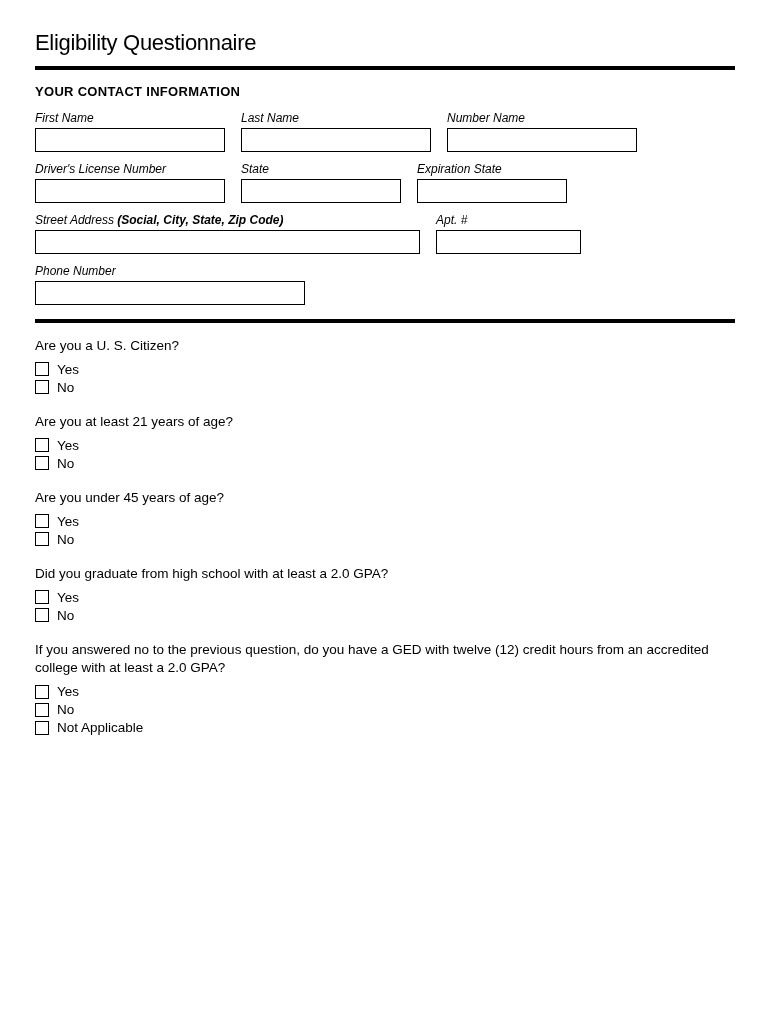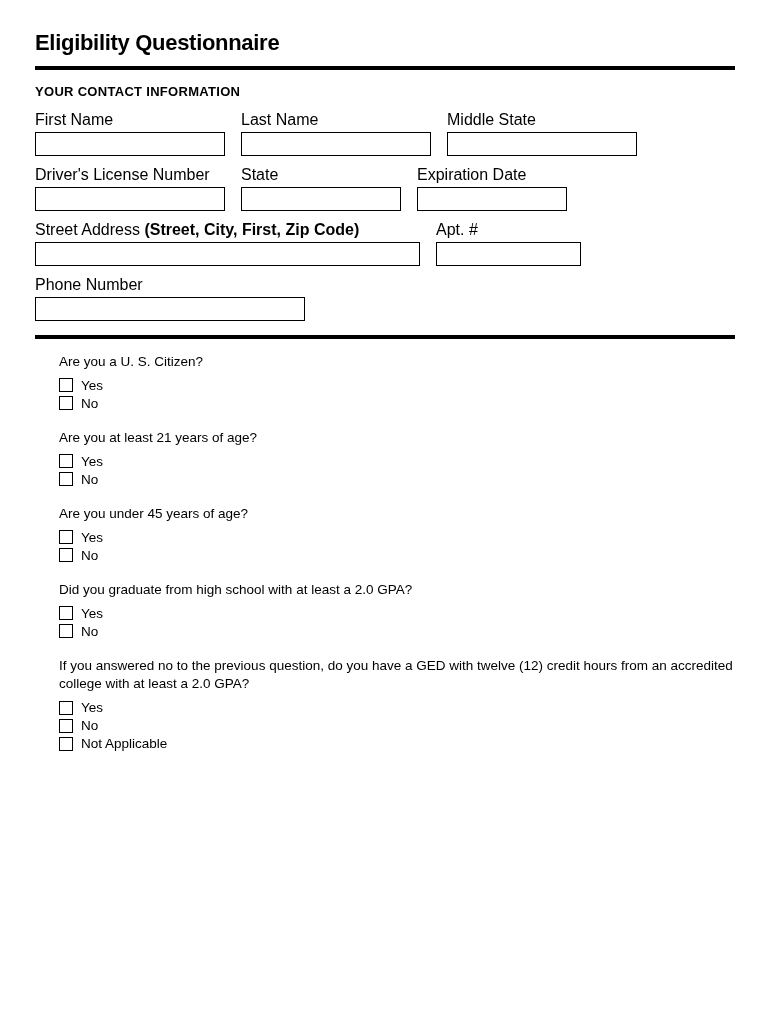--- a/index.html
+++ b/index.html
@@ -13,21 +13,21 @@
       font-family: Arial, Helvetica, sans-serif;
       font-size: 14px;
       color: #000;
       width: 770px;
       min-height: 1024px;
       padding: 30px 35px;
     }
 
     h1 {
       font-size: 22px;
-      font-weight: bold;
+      font-weight: normal;
       margin-bottom: 10px;
       letter-spacing: -0.3px;
     }
 
     .thick-rule {
       border: none;
       border-top: 4px solid #000;
       margin-bottom: 14px;
     }
 
@@ -45,22 +45,23 @@
       align-items: flex-start;
     }
 
     .form-group {
       display: flex;
       flex-direction: column;
       gap: 3px;
     }
 
     .form-group label {
-      font-size: 16px;
+      font-size: 12px;
       white-space: nowrap;
+      font-style: italic;
     }
 
     .form-group input[type="text"] {
       border: 1px solid #000;
       height: 24px;
       outline: none;
       font-size: 13px;
       padding: 2px 4px;
       background: #fff;
     }
@@ -80,21 +81,20 @@
     .field-apt { width: 145px; }
 
     .field-phone { width: 270px; }
     .field-email { width: 320px; }
 
     .spacer { flex: 1; }
 
     
     .questions-section {
       margin-top: 4px;
-      margin-left: 24px;
     }
 
     .question-block {
       margin-bottom: 18px;
     }
 
     .question-text {
       font-size: 13.5px;
       margin-bottom: 6px;
       line-height: 1.4;
@@ -140,45 +140,45 @@
   <div class="form-row">
     <div class="form-group">
       <label>First Name</label>
       <input type="text" class="field-first-name" style="">
     </div>
     <div class="form-group">
       <label>Last Name</label>
       <input type="text" class="field-last-name" style="">
     </div>
     <div class="form-group">
-      <label>Middle State</label>
+      <label>Number Name</label>
       <input type="text" class="field-middle-name" style="">
     </div>
   </div>
 
 
   <div class="form-row">
     <div class="form-group">
       <label>Driver's License Number</label>
       <input type="text" class="field-dl" style="">
     </div>
     <div class="form-group">
       <label>State</label>
       <input type="text" class="field-state" style="">
     </div>
     <div class="form-group">
-      <label>Expiration Date</label>
+      <label>Expiration State</label>
       <input type="text" class="field-exp" style="">
     </div>
   </div>
 
   <div class="form-row">
     <div class="form-group">
       <label>
-        <span>Street Address </span><span class="label-bold">(Street, City, First, Zip Code)</span>
+        <span>Street Address </span><span class="label-bold">(Social, City, State, Zip Code)</span>
       </label>
       <input type="text" class="field-address" style="">
     </div>
     <div class="form-group">
       <label>Apt. #</label>
       <input type="text" class="field-apt" style="">
     </div>
   </div>
 
   <div class="form-row">

